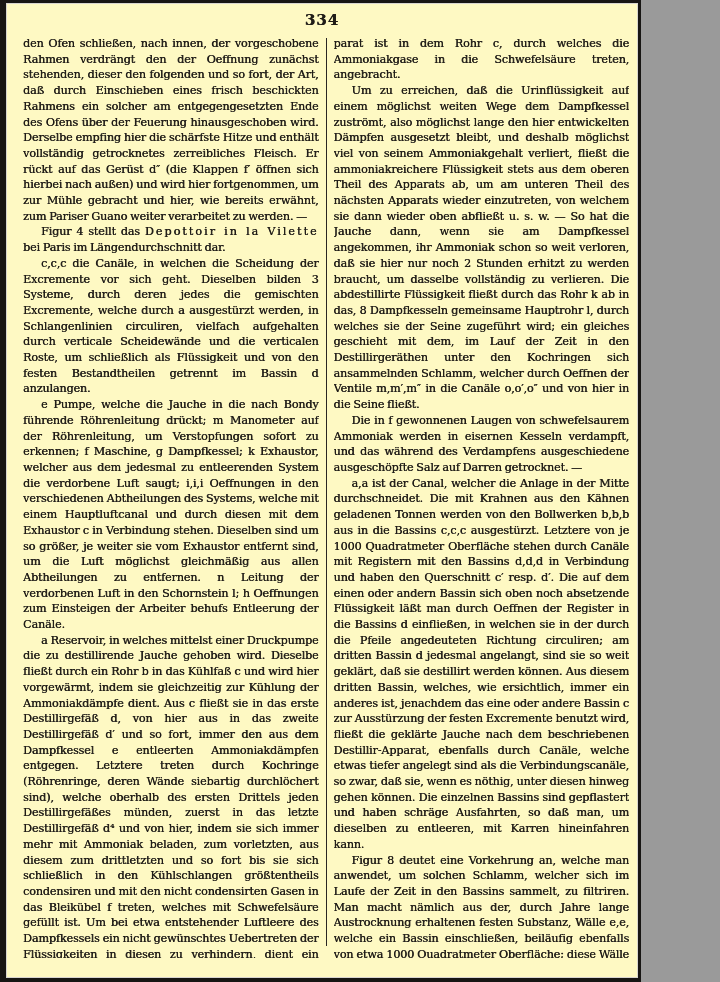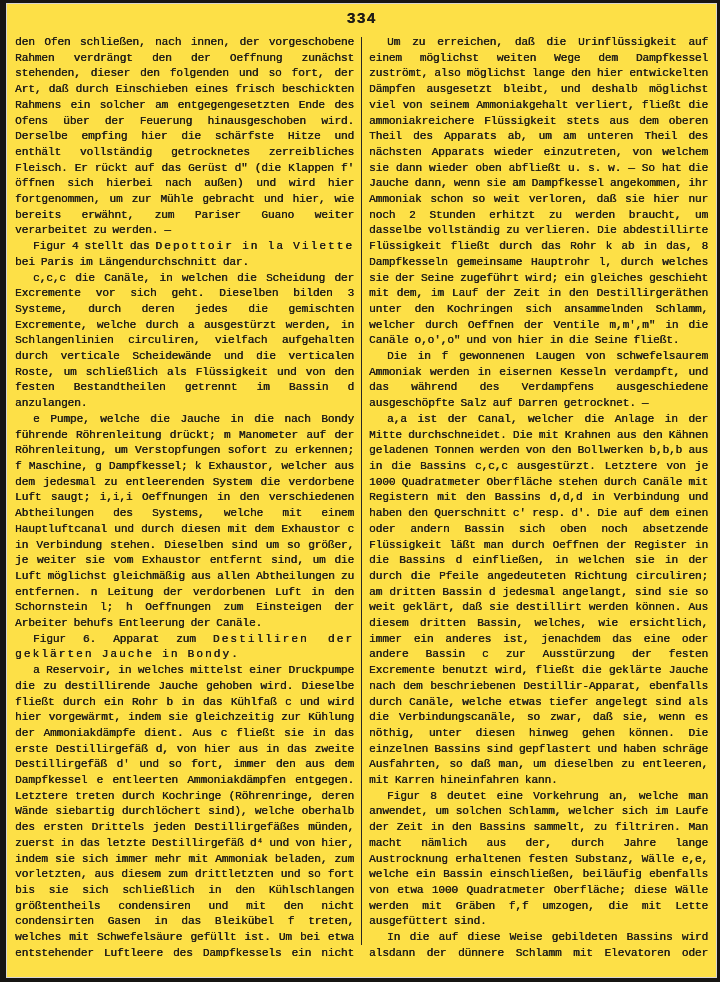--- a/index.html
+++ b/index.html
@@ -1,38 +1,37 @@
 <!DOCTYPE html>
 <html lang="de"><head>
 <meta charset="utf-8">
 <style>
   html,body{margin:0;padding:0;}
   body{
     width:720px;height:982px;background:#9a9a9a;overflow:hidden;
     font-family:"DejaVu Serif", serif;
   }
   .scan{
-    box-sizing:border-box;width:720px;height:982px;
-    background:#fde047;
+    box-sizing:border-box;width:641px;height:982px;
+    background:#fef9c3;
     border:3px solid #171513;border-left-width:6px;border-bottom-width:4px;
     box-shadow:inset 0 0 0 1px #d8d5cf;
     position:relative;
-    font-family:Liberation Mono, monospace;
   }
   .page{
     box-sizing:border-box;height:100%;
     padding:5px 9px 0 9px;
     color:#201d18;
   }
   .page-number{
     text-align:center;font-size:15px;font-weight:bold;letter-spacing:1px;
     margin:3px 0 7px 0;
     text-shadow:0.3px 0 0 #201d18;
   }
-  .cols{display:flex;align-items:stretch;}
+  .cols{display:flex;align-items:stretch;margin-left:8px;}
   .col{
     flex:1;height:922px;overflow:hidden;
     text-align:justify;
     font-size:11.2px;line-height:15.7px;
     letter-spacing:-0.15px;word-spacing:-0.6px;
     text-shadow:0.35px 0 0 #201d18; 
     hyphens:auto;
   }
   .divider{width:1px;background:#2a2622;margin:2px 7px 12px 7px;}
   .para{margin:0;text-indent:0;}
@@ -44,25 +43,25 @@
 
 <div class="scan">
   <div class="page">
     <div class="page-number">334</div>
     <div class="cols">
       <div class="col">
           <p class="para"><span>den Ofen schließen, nach innen, der vorgeschobene Rahmen verdrängt den der Oeffnung zunächst stehenden, dieser den folgenden und so fort, der Art, daß durch Einschieben eines frisch beschickten Rahmens ein solcher am entgegengesetzten Ende des Ofens über der Feuerung hinausgeschoben wird. Derselbe empfing hier die schärfste Hitze und enthält vollständig getrocknetes zerreibliches Fleisch. Er rückt auf das Gerüst d″ (die Klappen f′ öffnen sich hierbei nach außen) und wird hier fortgenommen, um zur Mühle gebracht und hier, wie bereits erwähnt, zum Pariser Guano weiter verarbeitet zu werden. —</span></p>
           <p class="para indent"><span>Figur 4 stellt das </span><span class="spaced">Depottoir in la Vilette</span><span> bei Paris im Längendurchschnitt dar.</span></p>
           <p class="para indent"><span>c,c,c die Canäle, in welchen die Scheidung der Excremente vor sich geht. Dieselben bilden 3 Systeme, durch deren jedes die gemischten Excremente, welche durch a ausgestürzt werden, in Schlangenlinien circuliren, vielfach aufgehalten durch verticale Scheidewände und die verticalen Roste, um schließlich als Flüssigkeit und von den festen Bestandtheilen getrennt im Bassin d anzulangen.</span></p>
           <p class="para indent"><span>e Pumpe, welche die Jauche in die nach Bondy führende Röhrenleitung drückt; m Manometer auf der Röhrenleitung, um Verstopfungen sofort zu erkennen; f Maschine, g Dampfkessel; k Exhaustor, welcher aus dem jedesmal zu entleerenden System die verdorbene Luft saugt; i,i,i Oeffnungen in den verschiedenen Abtheilungen des Systems, welche mit einem Hauptluftcanal und durch diesen mit dem Exhaustor c in Verbindung stehen. Dieselben sind um so größer, je weiter sie vom Exhaustor entfernt sind, um die Luft möglichst gleichmäßig aus allen Abtheilungen zu entfernen. n Leitung der verdorbenen Luft in den Schornstein l; h Oeffnungen zum Einsteigen der Arbeiter behufs Entleerung der Canäle.</span></p>
-          <p class="para indent"><span>Figur 6. Apparat zum </span><span class="spaced">Destilliren der geklärten Jauche in Bondy.</span></p>
           <p class="para indent"><span>a Reservoir, in welches mittelst einer Druckpumpe die zu destillirende Jauche gehoben wird. Dieselbe fließt durch ein Rohr b in das Kühlfaß c und wird hier vorgewärmt, indem sie gleichzeitig zur Kühlung der Ammoniakdämpfe dient. Aus c fließt sie in das erste Destillirgefäß d, von hier aus in das zweite Destillirgefäß d′ und so fort, immer den aus dem Dampfkessel e entleerten Ammoniakdämpfen entgegen. Letztere treten durch Kochringe (Röhrenringe, deren Wände siebartig durchlöchert sind), welche oberhalb des ersten Drittels jeden Destillirgefäßes münden, zuerst in das letzte Destillirgefäß d⁴ und von hier, indem sie sich immer mehr mit Ammoniak beladen, zum vorletzten, aus diesem zum drittletzten und so fort bis sie sich schließlich in den Kühlschlangen größtentheils condensiren und mit den nicht condensirten Gasen in das Bleikübel f treten, welches mit Schwefelsäure gefüllt ist. Um bei etwa entstehender Luftleere des Dampfkessels ein nicht gewünschtes Uebertreten der Flüssigkeiten in diesen zu verhindern, dient ein kleiner Sicherheits-Apparat, welcher mit dem Dampfrohr in Verbindung steht und durch das Rohr h in diesem Falle Luft einsaugt. Ein gleicher Sicherheits-Ap-</span></p>
         </div>
       <div class="divider"></div>
       <div class="col">
+          <p class="para"><span>parat ist in dem Rohr c, durch welches die Ammoniakgase in die Schwefelsäure treten, angebracht.</span></p>
           <p class="para indent"><span>Um zu erreichen, daß die Urinflüssigkeit auf einem möglichst weiten Wege dem Dampfkessel zuströmt, also möglichst lange den hier entwickelten Dämpfen ausgesetzt bleibt, und deshalb möglichst viel von seinem Ammoniakgehalt verliert, fließt die ammoniakreichere Flüssigkeit stets aus dem oberen Theil des Apparats ab, um am unteren Theil des nächsten Apparats wieder einzutreten, von welchem sie dann wieder oben abfließt u. s. w. — So hat die Jauche dann, wenn sie am Dampfkessel angekommen, ihr Ammoniak schon so weit verloren, daß sie hier nur noch 2 Stunden erhitzt zu werden braucht, um dasselbe vollständig zu verlieren. Die abdestillirte Flüssigkeit fließt durch das Rohr k ab in das, 8 Dampfkesseln gemeinsame Hauptrohr l, durch welches sie der Seine zugeführt wird; ein gleiches geschieht mit dem, im Lauf der Zeit in den Destillirgeräthen unter den Kochringen sich ansammelnden Schlamm, welcher durch Oeffnen der Ventile m,m′,m″ in die Canäle o,o′,o″ und von hier in die Seine fließt.</span></p>
           <p class="para indent"><span>Die in f gewonnenen Laugen von schwefelsaurem Ammoniak werden in eisernen Kesseln verdampft, und das während des Verdampfens ausgeschiedene ausgeschöpfte Salz auf Darren getrocknet. —</span></p>
           <p class="para indent"><span>a,a ist der Canal, welcher die Anlage in der Mitte durchschneidet. Die mit Krahnen aus den Kähnen geladenen Tonnen werden von den Bollwerken b,b,b aus in die Bassins c,c,c ausgestürzt. Letztere von je 1000 Quadratmeter Oberfläche stehen durch Canäle mit Registern mit den Bassins d,d,d in Verbindung und haben den Querschnitt c′ resp. d′. Die auf dem einen oder andern Bassin sich oben noch absetzende Flüssigkeit läßt man durch Oeffnen der Register in die Bassins d einfließen, in welchen sie in der durch die Pfeile angedeuteten Richtung circuliren; am dritten Bassin d jedesmal angelangt, sind sie so weit geklärt, daß sie destillirt werden können. Aus diesem dritten Bassin, welches, wie ersichtlich, immer ein anderes ist, jenachdem das eine oder andere Bassin c zur Ausstürzung der festen Excremente benutzt wird, fließt die geklärte Jauche nach dem beschriebenen Destillir-Apparat, ebenfalls durch Canäle, welche etwas tiefer angelegt sind als die Verbindungscanäle, so zwar, daß sie, wenn es nöthig, unter diesen hinweg gehen können. Die einzelnen Bassins sind gepflastert und haben schräge Ausfahrten, so daß man, um dieselben zu entleeren, mit Karren hineinfahren kann.</span></p>
           <p class="para indent"><span>Figur 8 deutet eine Vorkehrung an, welche man anwendet, um solchen Schlamm, welcher sich im Laufe der Zeit in den Bassins sammelt, zu filtriren. Man macht nämlich aus der, durch Jahre lange Austrocknung erhaltenen festen Substanz, Wälle e,e, welche ein Bassin einschließen, beiläufig ebenfalls von etwa 1000 Quadratmeter Oberfläche; diese Wälle werden mit Gräben f,f umzogen, die mit Lette ausgefüttert sind.</span></p>
           <p class="para indent"><span>In die auf diese Weise gebildeten Bassins wird alsdann der dünnere Schlamm mit Elevatoren oder großen Pumpen</span></p>
         </div>
     </div>
   </div>
 </div>
 

